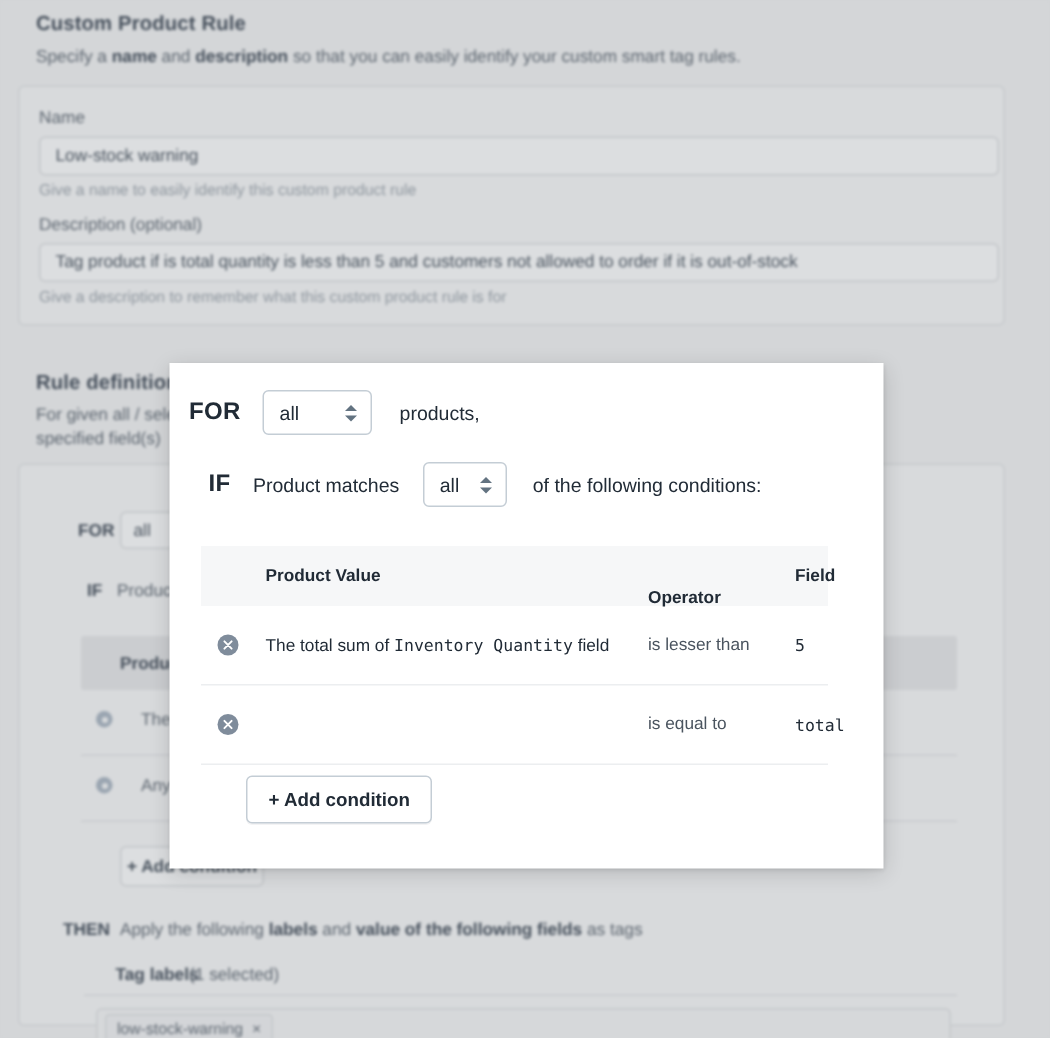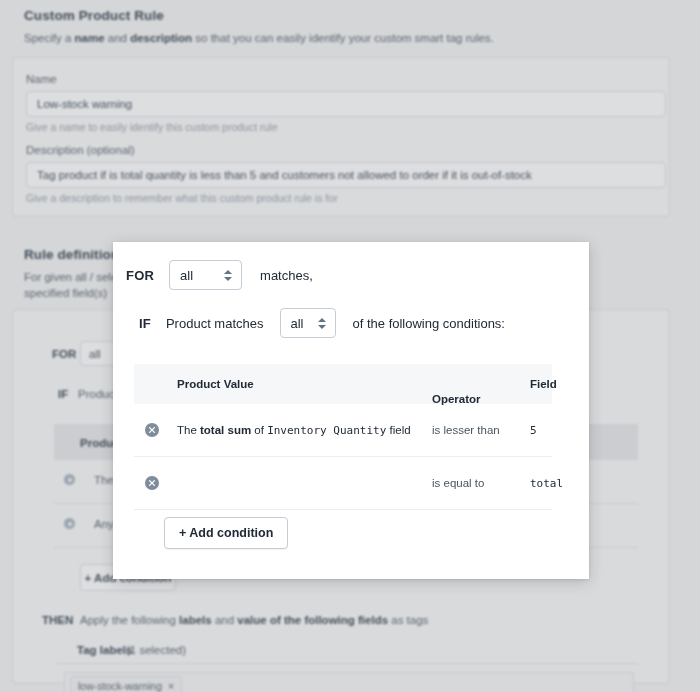--- a/index.html
+++ b/index.html
@@ -114,21 +114,21 @@
     left: 113px; top: 242px;
     width: 476px; height: 337px;
     background: #ffffff;
     box-shadow: 0 3px 14px rgba(0,0,0,.16), 0 1px 3px rgba(0,0,0,.10);
     overflow: hidden;
   }
 
   .m-row { position: absolute; display: flex; align-items: center; }
 
   .m-kw {
-    font-size: 13px; font-weight: bold; color: #212b36;
+    font-size: 16px; font-weight: bold; color: #212b36;
     letter-spacing: .2px;
   }
   .m-txt { font-size: 13px; color: #212b36; }
 
   .m-select {
     position: relative;
     border: 1px solid #c4cdd5;
     border-radius: 4px;
     background: #fff;
     height: 30px;
@@ -174,21 +174,21 @@
     position: absolute; left: 11px;
     width: 14px; height: 14px;
     border-radius: 50%;
     background: #7f8c9b;
     display: flex; align-items: center; justify-content: center;
     cursor: pointer;
   }
   .del-icon svg { display: block; }
 
   .cr-field { margin-left: 43px; white-space: nowrap; }
-  .cr-field b { font-weight: bold; }
+  .cr-field b { font-weight: normal; }
   .mono { font-family: "DejaVu Sans Mono", "Liberation Mono", monospace; font-size: 11px; }
   .cr-op { position: absolute; left: 298px; color: #4a545f; }
   .cr-val { position: absolute; left: 396px; color: #212b36; }
 
   .add-cond {
     position: absolute;
     left: 164px; top: 533px;
     height: 32px;
     padding: 0 14px;
     background: #fff;
@@ -277,21 +277,21 @@
 
     <div class="m-row" style="left:13px; top:18px;">
       <span class="m-kw">FOR</span>
       <div class="m-select" style="margin-left:15px; width:73px;">
         <span class="val">all</span>
         <span class="arrows">
           <span class="up"></span>
             <span class="dn"></span>
         </span>
       </div>
-      <span class="m-txt" style="margin-left:18px;">matches,</span>
+      <span class="m-txt" style="margin-left:18px;">products,</span>
     </div>
 
     <div class="m-row" style="left:26px; top:66px;">
       <span class="m-kw">IF</span>
       <span class="m-txt" style="margin-left:15px;">Product matches</span>
       <div class="m-select" style="margin-left:16px; width:56px;">
         <span class="val">all</span>
         <span class="arrows">
           <span class="up"></span>
             <span class="dn"></span>

